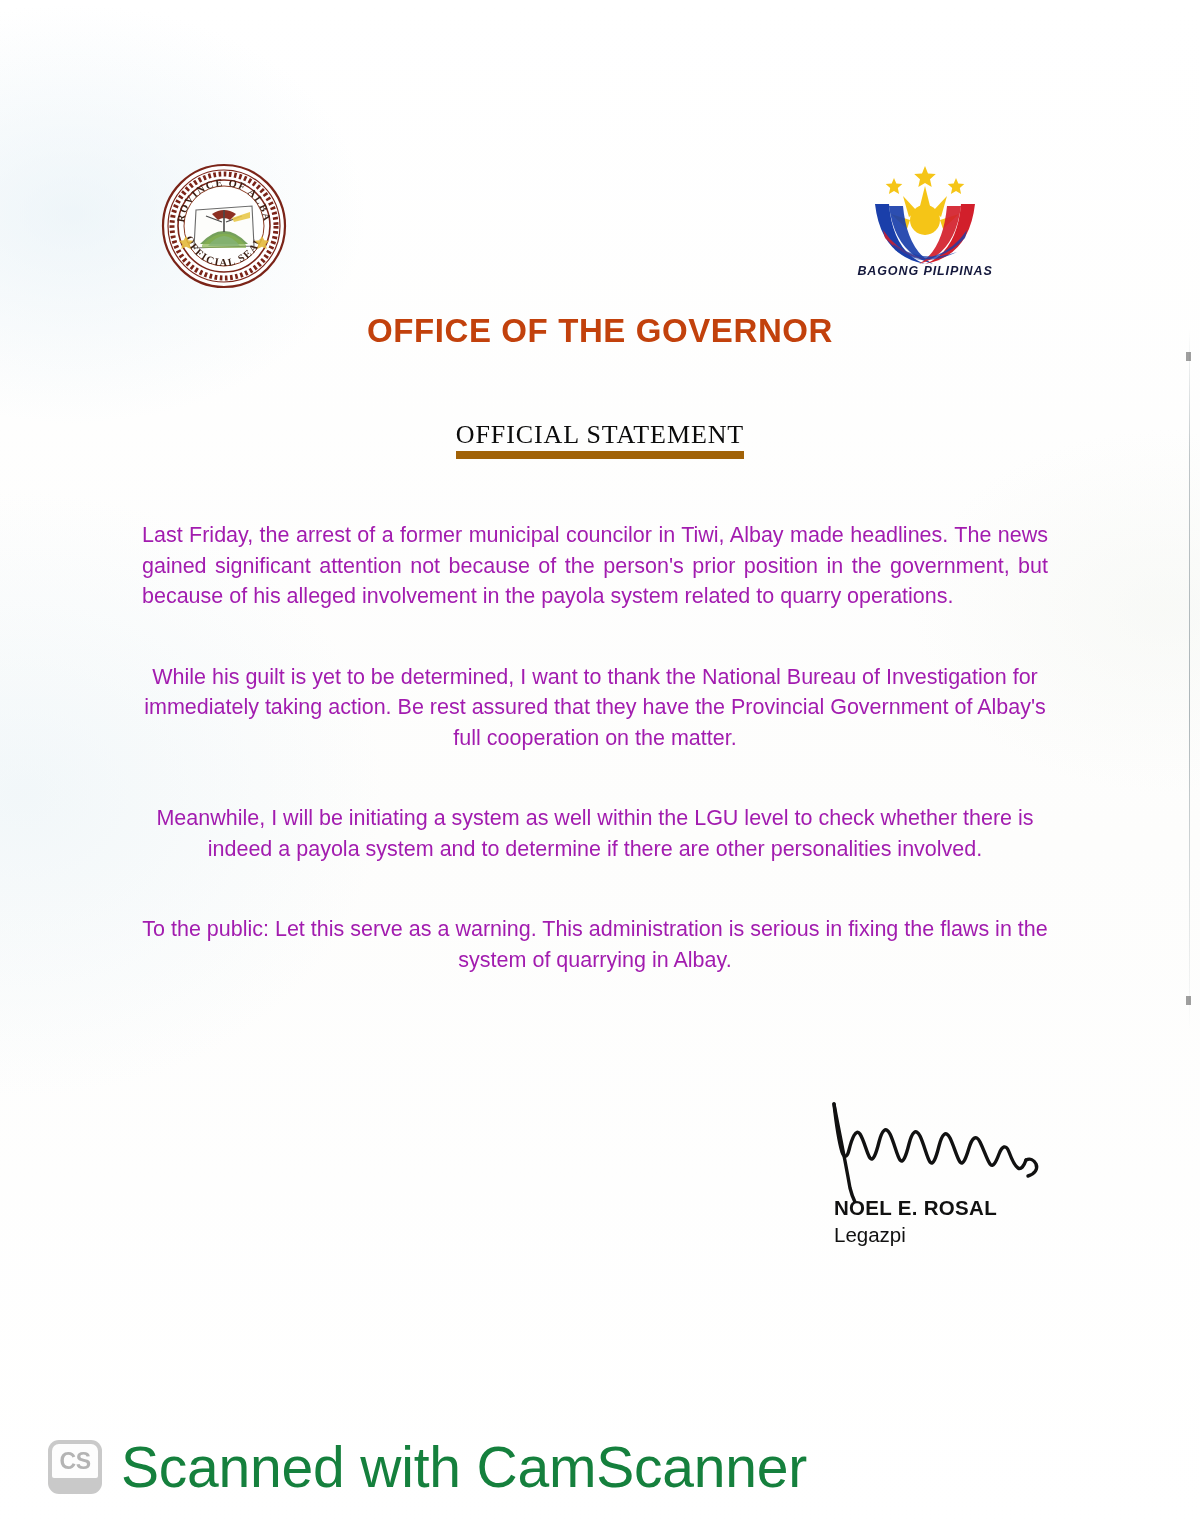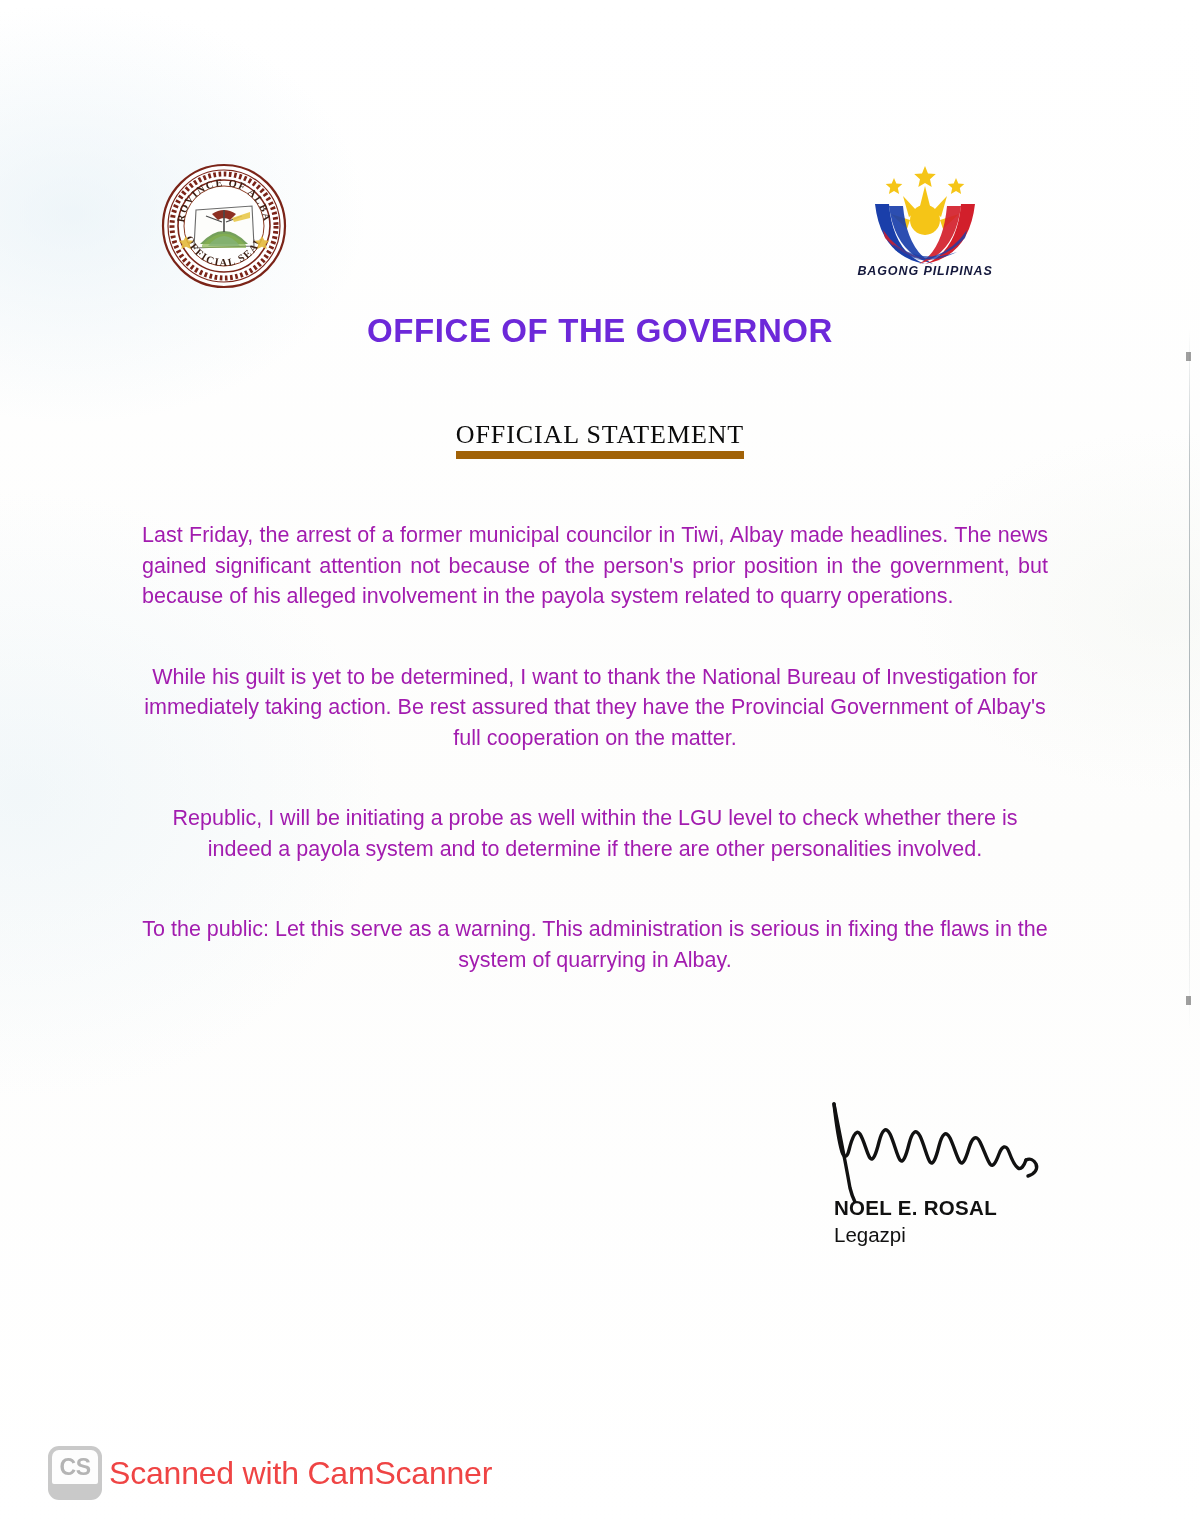--- a/index.html
+++ b/index.html
@@ -102,21 +102,21 @@
 
   
   .office-title {
     position: absolute;
     left: 0; right: 0;
     top: 312px;
     text-align: center;
     font-size: 33px;
     font-weight: bold;
     letter-spacing: 0.6px;
-    color: #6d28d9;
+    color: #c2410c;
   }
   .statement-title {
     position: absolute;
     left: 0; right: 0;
     top: 420px;
     text-align: center;
     font-family: "Liberation Serif", serif;
     font-size: 26px;
     letter-spacing: 0.9px;
     color: #0b0b0b;
@@ -166,21 +166,21 @@
     color: #111;
   }
 
   
   .watermark {
     position: absolute;
     left: 48px;
     bottom: 28px;
     display: flex;
     align-items: center;
-    gap: 7px;
+    gap: 19px;
   }
   .cs-icon {
     width: 54px;
     height: 54px;
     border-radius: 11px;
     background: #c9c9c9;
     display: flex;
     align-items: center;
     justify-content: center;
     position: relative;
@@ -196,22 +196,22 @@
   .cs-icon span {
     position: relative;
     z-index: 2;
     font-size: 23px;
     font-weight: bold;
     color: #b4b4b4;
     letter-spacing: -0.5px;
     margin-top: -11px;
   }
   .wm-text {
-    font-size: 32px;
-    color: #ef4444;
+    font-size: 57px;
+    color: #15803d;
     letter-spacing: -0.2px;
   }
 </style>
 </head>
 <body>
 
 <div class="page">
 
   <div class="scan-tint"></div>
   <div class="scan-edge-right"></div>
@@ -281,21 +281,21 @@
 
   <div class="office-title">OFFICE OF THE GOVERNOR</div>
 
   <div class="statement-title">
     <span>OFFICIAL STATEMENT</span>
   </div>
 
   <div class="body-block">
     <p class="justify">Last Friday, the arrest of a former municipal councilor in Tiwi, Albay made headlines. The news gained significant attention not because of the person's prior position in the government, but because of his alleged involvement in the payola system related to quarry operations.</p>
     <p class="left">While his guilt is yet to be determined, I want to thank the National Bureau of Investigation for immediately taking action. Be rest assured that they have the Provincial Government of Albay's full cooperation on the matter.</p>
-    <p class="left">Republic, I will be initiating a probe as well within the LGU level to check whether there is indeed a payola system and to determine if there are other personalities involved.</p>
+    <p class="left">Meanwhile, I will be initiating a system as well within the LGU level to check whether there is indeed a payola system and to determine if there are other personalities involved.</p>
     <p class="left">To the public: Let this serve as a warning. This administration is serious in fixing the flaws in the system of quarrying in Albay.</p>
   </div>
 
   <div class="signature-block">
     <svg class="sig-mark" viewBox="0 0 240 110">
       <g fill="none" stroke="#111" stroke-width="3.4" stroke-linecap="round" stroke-linejoin="round">
         <path d="M14 12 C18 34 24 62 30 96 C32 104 34 108 35 110"></path>
         <path d="M14 12 C16 30 18 46 22 60 C24 66 27 66 29 58 C32 46 36 36 40 42 C44 48 47 62 50 66 C53 70 56 62 59 50 C62 38 66 34 70 42 C74 50 77 64 80 68 C83 72 86 64 89 52 C92 40 96 36 100 44 C104 52 107 66 110 70 C113 74 116 66 119 54 C122 42 126 38 130 46 C134 54 137 66 140 70 C143 74 146 66 149 56 C152 46 156 42 160 50 C164 58 167 68 170 72 C173 76 176 70 179 62 C182 54 186 52 189 60 C192 68 195 74 198 76 C201 78 204 74 206 68"></path>
         <path d="M206 68 C210 66 214 68 216 72 C218 77 215 82 208 84"></path>
       </g>

